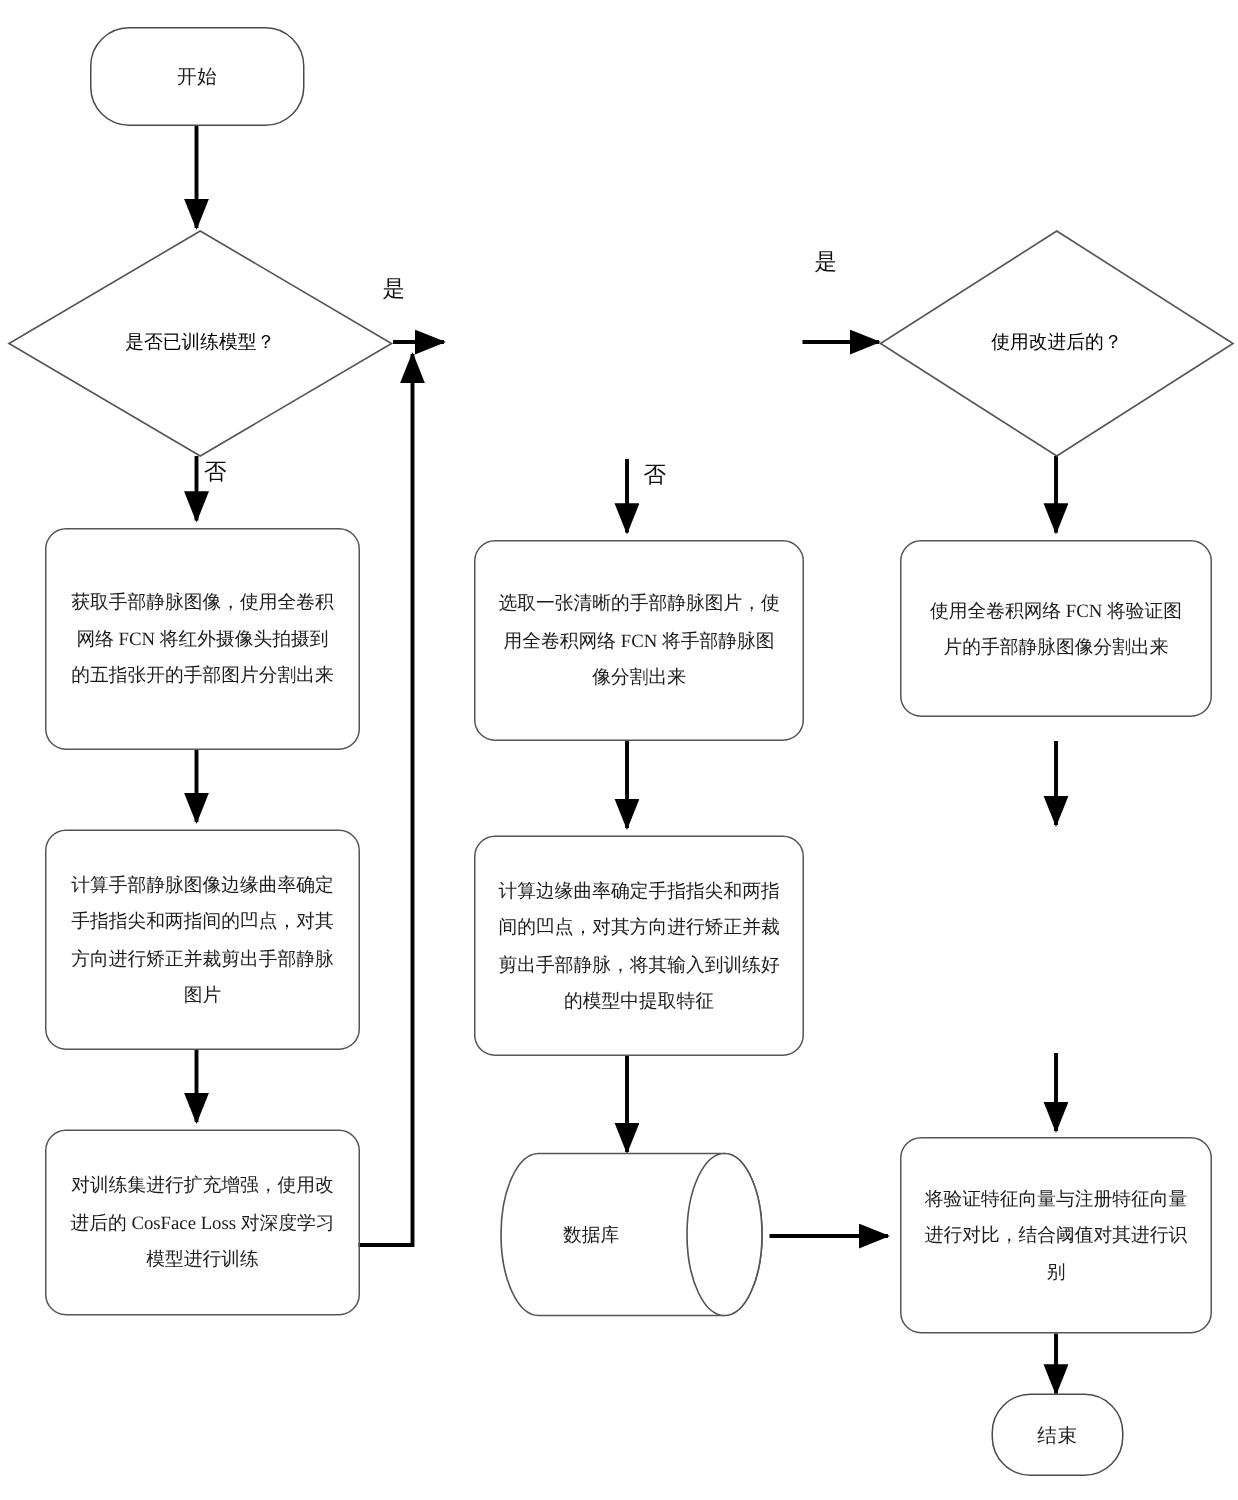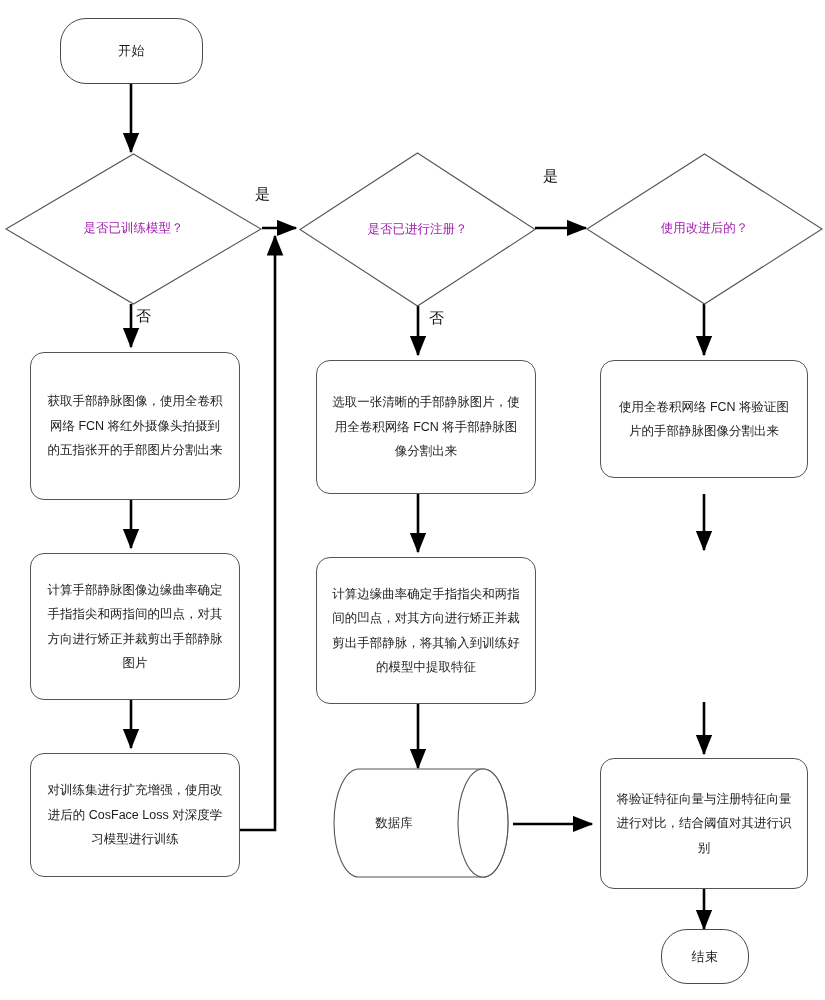--- a/index.html
+++ b/index.html
@@ -6,21 +6,21 @@
     margin: 0;
     padding: 0;
     background: #ffffff;
   }
   #canvas {
     position: relative;
     width: 825px;
     height: 1000px;
     background: #ffffff;
     overflow: hidden;
-    font-family: Liberation Sans, sans-serif;
+    font-family: Liberation Serif, serif;
   }
   .node {
     position: absolute;
     box-sizing: border-box;
     display: flex;
     align-items: center;
     justify-content: center;
     text-align: center;
     color: #1c1c1c;
   }
@@ -58,21 +58,21 @@
     left: 0;
     top: 0;
     width: 100%;
     height: 100%;
     display: flex;
     align-items: center;
     justify-content: center;
     text-align: center;
     font-size: 12.5px;
     line-height: 1.9;
-    color: #a21caf;
+    color: #000000;
     padding: 0 42px;
     box-sizing: border-box;
   }
   
   .database {
     position: absolute;
   }
   .database svg { position: absolute; left:0; top:0; }
   .database .dbtxt {
     position: absolute;
@@ -149,26 +149,20 @@
     <span>开始</span>
   </div>
 
   <div class="decision" style="position:absolute; left:5px; top:153px; width:257px; height:152px;">
     <svg width="257" height="152" viewBox="0 0 257 152" xmlns="http://www.w3.org/2000/svg">
       <polygon points="128.5,1 256,76 128.5,151 1,76" fill="#ffffff" stroke="#555555" stroke-width="1.1"></polygon>
     </svg>
     <div class="dlabel">是否已训练模型？</div>
   </div>
 
-  <div class="decision" style="position:absolute; left:299px; top:152px; width:237px; height:155px;">
-    <svg width="237" height="155" viewBox="0 0 237 155" xmlns="http://www.w3.org/2000/svg">
-      <polygon points="118.5,1 236,77.5 118.5,154 1,77.5" fill="#ffffff" stroke="#555555" stroke-width="1.1"></polygon>
-    </svg>
-    <div class="dlabel" style="padding:0 46px;">是否已进行注册？</div>
-  </div>
 
   <div class="decision" style="position:absolute; left:586px; top:153px; width:237px; height:152px;">
     <svg width="237" height="152" viewBox="0 0 237 152" xmlns="http://www.w3.org/2000/svg">
       <polygon points="118.5,1 236,76 118.5,151 1,76" fill="#ffffff" stroke="#555555" stroke-width="1.1"></polygon>
     </svg>
     <div class="dlabel">使用改进后的？</div>
   </div>
 
   <div class="edge-label" style="left:255px; top:186px;">是</div>
 

